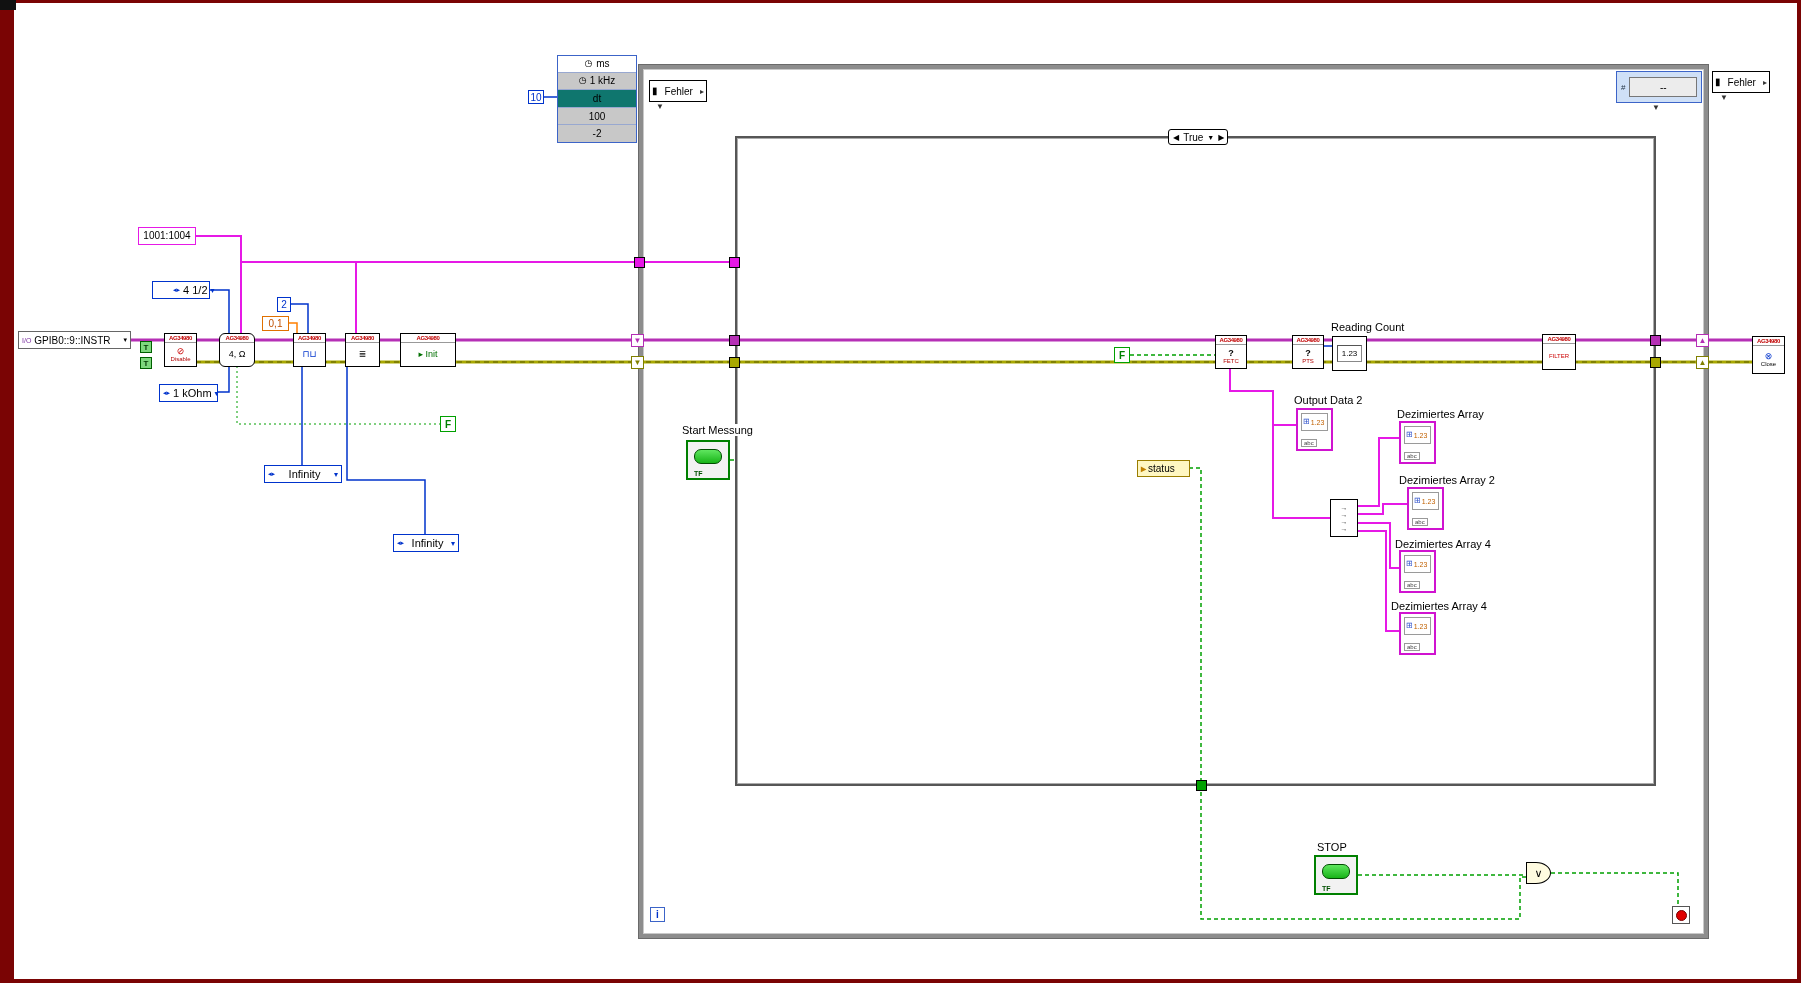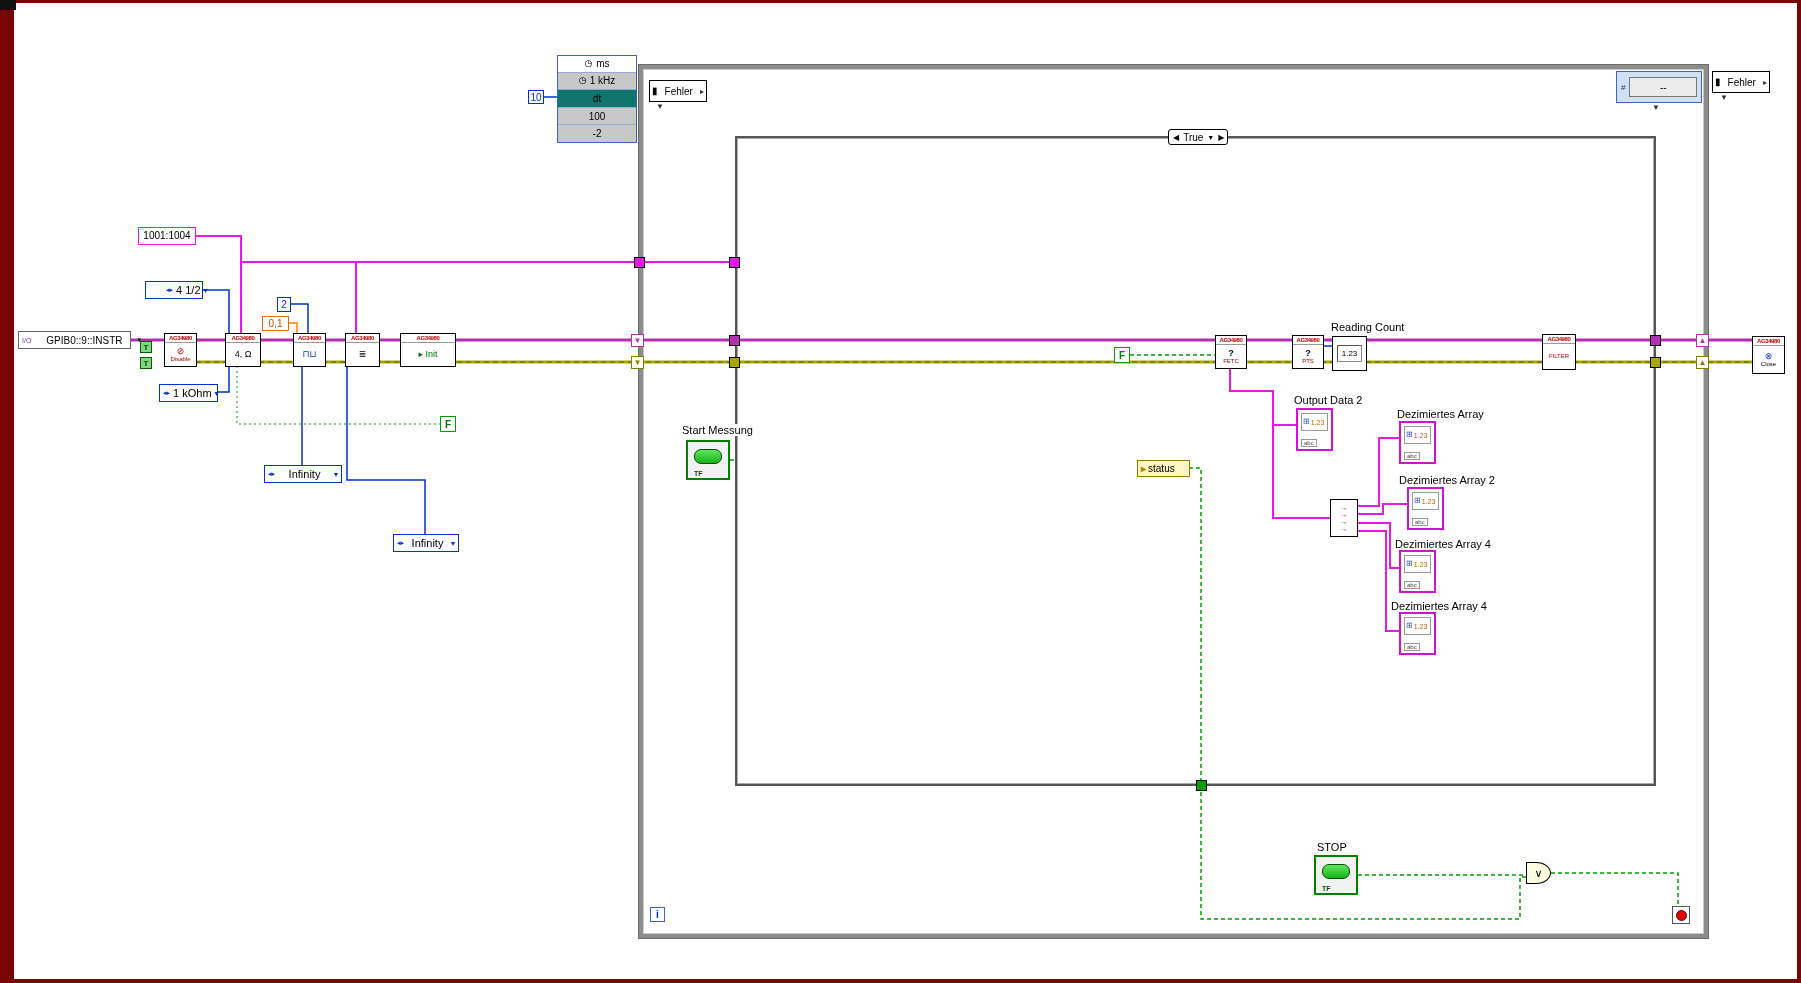--- a/index.html
+++ b/index.html
@@ -172,37 +172,37 @@
     <span class="ar">▸</span>
   </div>
   <div class="abs tinyarrow" style="left:1720px;top:93px;">▼</div>
 
   <div class="abs waitblk node" style="left:1616px;top:71px;width:86px;height:32px;">
     <span class="hash">#</span>
     <span class="disp">--</span>
   </div>
   <div class="abs tinyarrow" style="left:1652px;top:103px;">▼</div>
 
-  <div class="abs node" style="left:18px;top:331px;width:113px;height:18px;border:1px solid #666;background:#fff;display:flex;align-items:center;gap:15px;padding:0 3px;">
+  <div class="abs node" style="left:18px;top:331px;width:113px;height:18px;border:1px solid #666;background:#fff;display:flex;align-items:center;gap:3px;padding:0 3px;">
     <span style="font-size:7px;color:#7a2ea0;">I/O</span>
     <span style="flex:1;font-size:10px;white-space:nowrap;">GPIB0::9::INSTR</span>
     <span style="font-size:7px;">▾</span>
   </div>
 
   <div class="abs boolT node" style="left:140px;top:341px;width:12px;height:12px;">T</div>
   <div class="abs boolT node" style="left:140px;top:357px;width:12px;height:12px;">T</div>
 
   <div class="abs vi node" style="left:164px;top:333px;width:33px;height:34px;">
     <div class="hd">AG34980</div>
     <div class="bd">
         <span style="color:#c00;">⊘</span>
       <span class="sub">Disable</span>
       </div>
   </div>
-  <div class="abs vi node" style="left:225px;top:333px;width:36px;height:34px;">
+  <div class="abs vi node" style="left:219px;top:333px;width:36px;height:34px;border-radius:6px;">
     <div class="hd">AG34980</div>
     <div class="bd">
         <span>4, Ω</span>
       </div>
   </div>
   <div class="abs vi node" style="left:293px;top:333px;width:33px;height:34px;">
     <div class="hd">AG34980</div>
     <div class="bd">
         <span style="color:#0033cc;">⊓⊔</span>
       </div>
@@ -215,21 +215,21 @@
   </div>
   <div class="abs vi node" style="left:400px;top:333px;width:56px;height:34px;">
     <div class="hd">AG34980</div>
     <div class="bd">
         <span style="color:#007000;">▸ Init</span>
       </div>
   </div>
 
   <div class="abs cmagenta node" style="left:138px;top:227px;width:58px;height:18px;line-height:16px;">1001:1004</div>
 
-  <div class="abs ring node" style="left:145px;top:281px;width:58px;height:18px;padding-left:20px;">
+  <div class="abs ring node" style="left:152px;top:281px;width:58px;height:18px;padding-left:20px;">
     <span class="rg">◂▸</span>
     <span class="tx">4 1/2</span>
     <span class="dn">▾</span>
   </div>
 
   <div class="abs cblue node" style="left:277px;top:297px;width:14px;height:15px;line-height:14px;">2</div>
   <div class="abs corange node" style="left:262px;top:316px;width:27px;height:15px;line-height:14px;">0,1</div>
 
   <div class="abs ring node" style="left:159px;top:384px;width:59px;height:18px;justify-content:space-between;">
     <span class="rg">◂▸</span>

